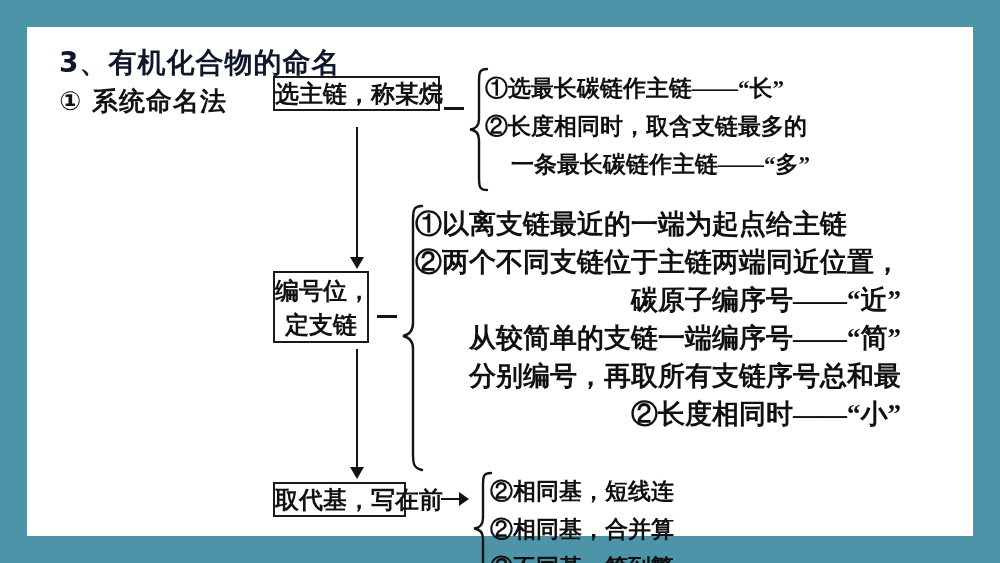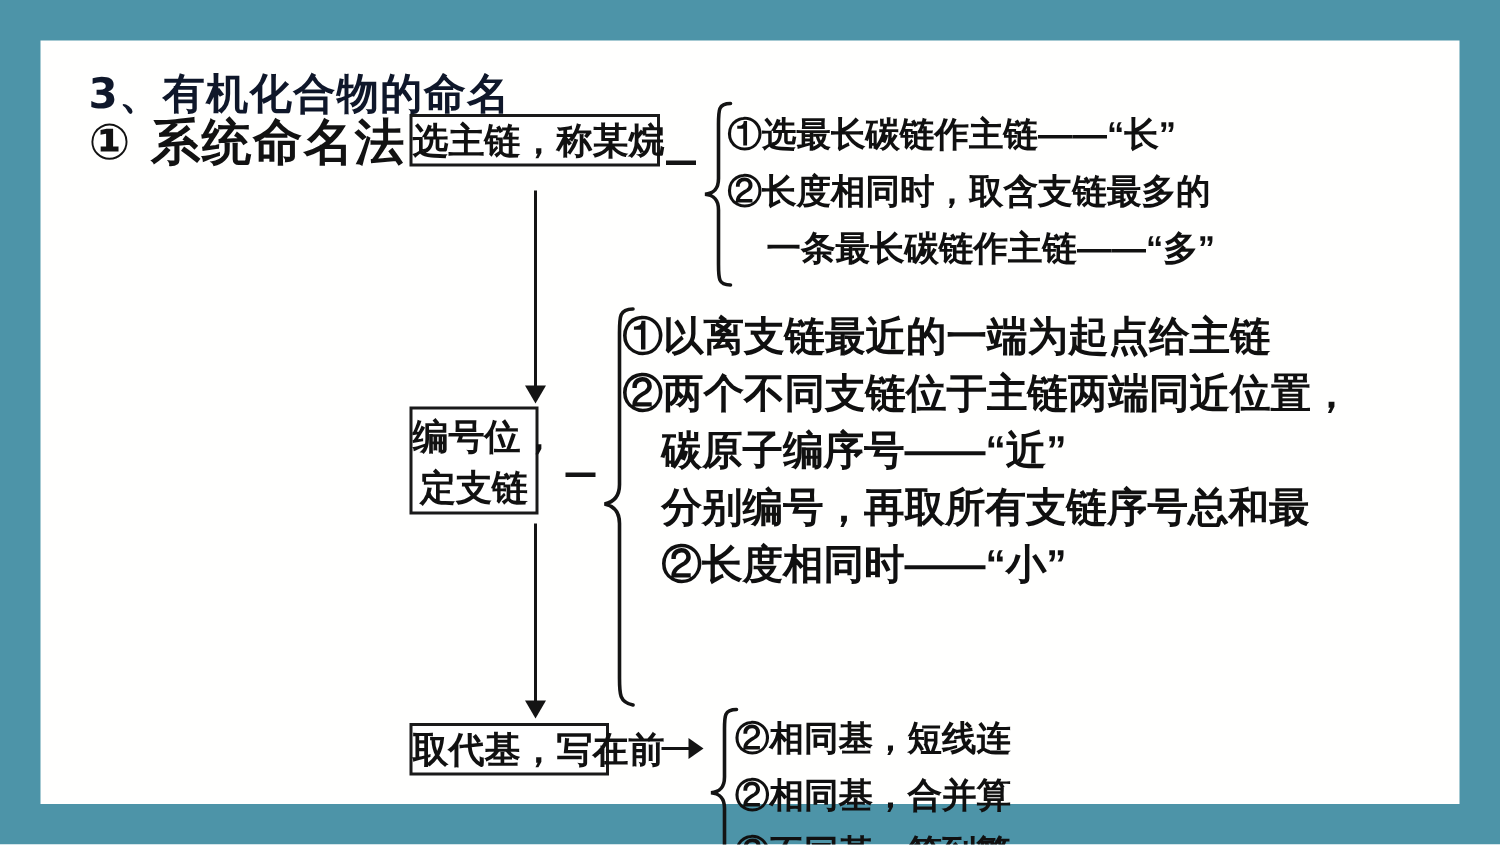--- a/index.html
+++ b/index.html
@@ -38,22 +38,22 @@
     top: 17px;
     font-size: 28px;
     font-weight: bold;
     color: #0f172a;
     letter-spacing: 1px;
     white-space: nowrap;
   }
   .title-sub {
     position: absolute;
     left: 32px;
-    top: 46px;
-    font-size: 33px;
+    top: 57px;
+    font-size: 26px;
     font-weight: bold;
     color: #121212;
     letter-spacing: 1px;
     white-space: nowrap;
   }
 
   
   .node-box {
     position: absolute;
     border: 2px solid #1a1a1a;
@@ -70,21 +70,21 @@
     left: 246px;
     top: 49px;
     width: 167px;
     height: 35px;
     font-size: 24px;
     line-height: 31px;
   }
   #box-number-position {
     left: 246px;
     top: 244px;
-    width: 86px;
+    width: 96px;
     height: 72px;
     font-size: 24px;
     line-height: 34px;
     padding-top: 1px;
     text-align: center;
   }
   #box-substituent {
     left: 246px;
     top: 455px;
     width: 133px;
@@ -161,34 +161,34 @@
     position: absolute;
   }
   .brace svg { display: block; }
   #brace-1 { left: 440px; top: 40px; }
   #brace-2 { left: 373px; top: 177px; }
   #brace-3 { left: 444px; top: 444px; }
 
   
   .text-group {
     position: absolute;
-    font-family: Liberation Sans, sans-serif;
+    font-family: Liberation Serif, serif;
     font-weight: bold;
     color: #101010;
     white-space: nowrap;
   }
   .text-group .line {
     display: block;
     white-space: nowrap;
   }
   #group-1 { left: 458px; top: 43px; font-size: 23px; line-height: 38px; }
   #group-2 { left: 388px; top: 178px; font-size: 27px; line-height: 38px; }
   #group-3 { left: 463px; top: 446px; font-size: 23px; line-height: 38px; }
 
-  .indent-1 { padding-left: 26px; }
+  .indent-1 { padding-left: 26px; text-align: right; }
 </style>
 </head>
 <body>
 
 <div class="slide">
   <div class="slide-inner">
 
     <div class="title-main">3、有机化合物的命名</div>
     <div class="title-sub">① 系统命名法</div>
 
@@ -225,20 +225,21 @@
     <div class="brace" id="brace-2">
       <svg width="24" height="268" viewBox="0 0 24 268">
         <path d="M22 2 C13 2, 13 7, 13 18 L13 119 C13 128, 8 131, 3 132 C8 133, 13 136, 13 145 L13 248 C13 259, 13 264, 22 266" fill="none" stroke="#141414" stroke-width="2.4" stroke-linecap="round"></path>
       </svg>
     </div>
 
     <div class="text-group" id="group-2">
       <span class="line">①以离支链最近的一端为起点给主链</span>
       <span class="line">②两个不同支链位于主链两端同近位置，</span>
       <span class="line indent-1">碳原子编序号——“近”</span>
+      <span class="line indent-1">从较简单的支链一端编序号——“简”</span>
       <span class="line indent-1">分别编号，再取所有支链序号总和最</span>
       <span class="line indent-1">②长度相同时——“小”</span>
     </div>
 
     <div class="down-arrow" id="arrow-2">
       <div class="shaft"></div>
       <div class="head"></div>
     </div>
 
     <div class="node-box" id="box-substituent">

